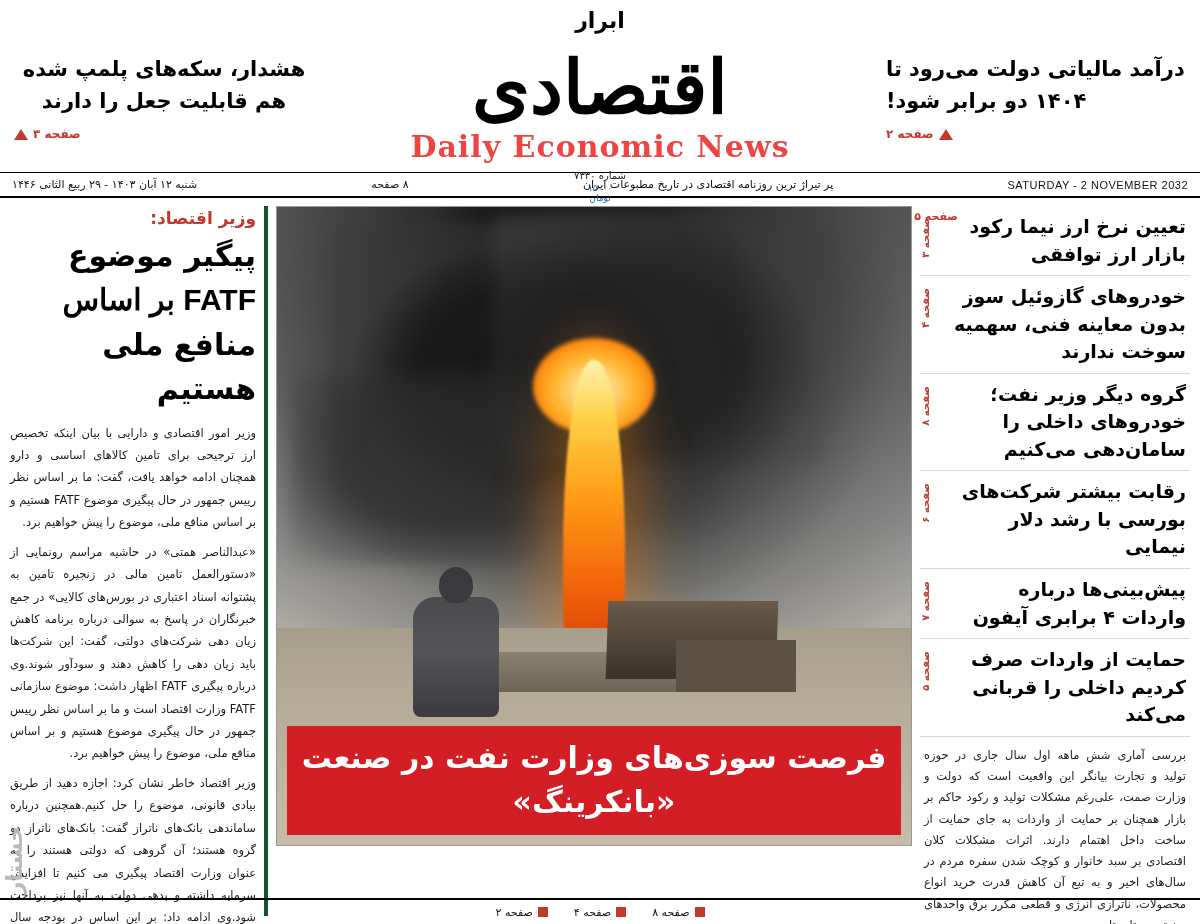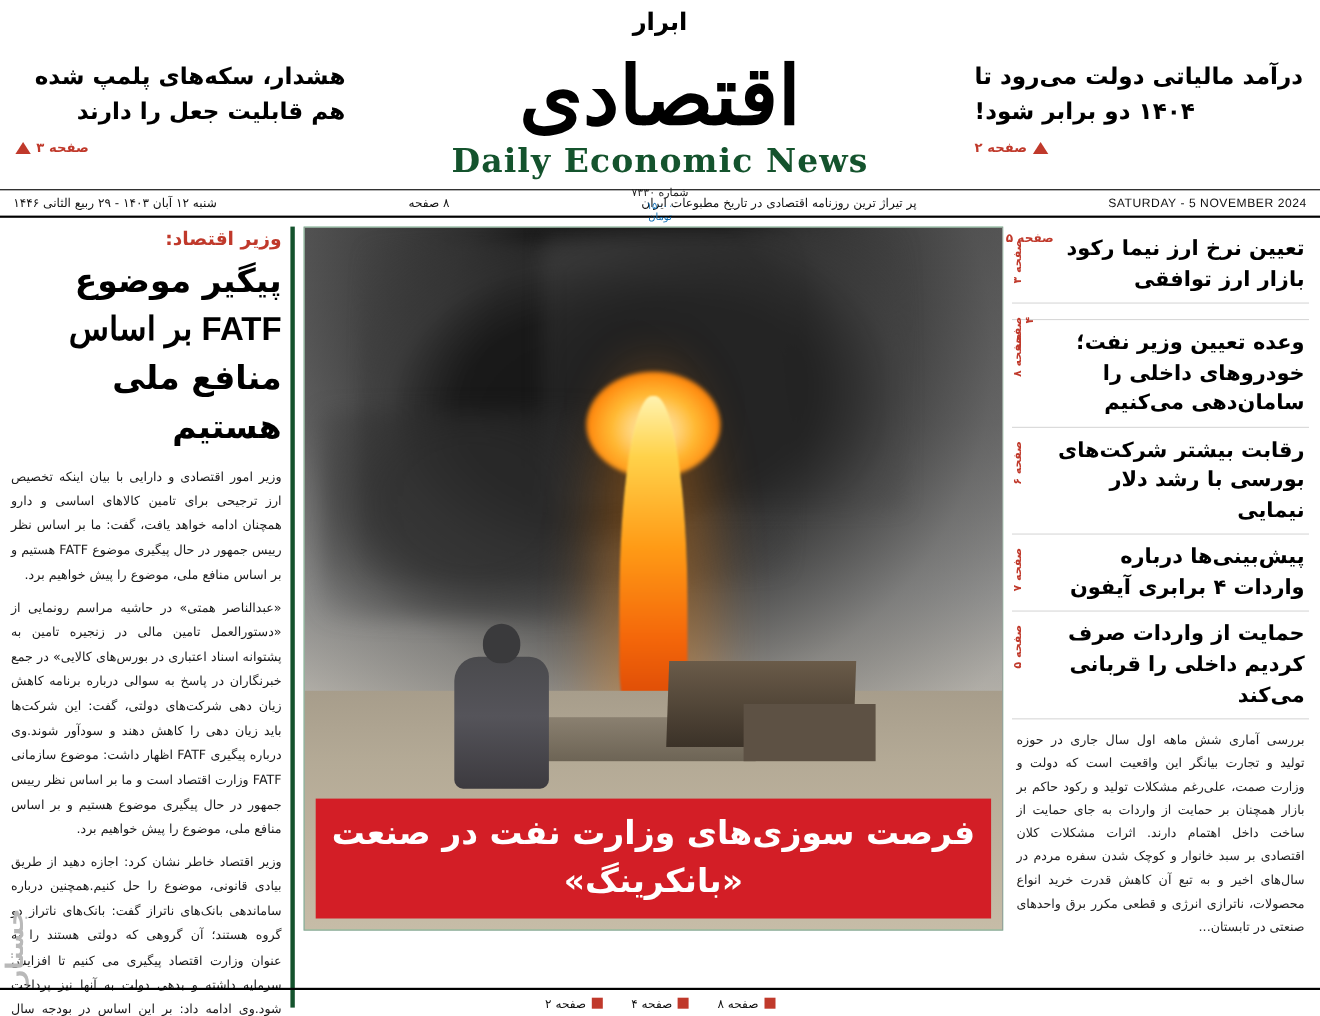--- a/index.html
+++ b/index.html
@@ -19,21 +19,21 @@
     position:relative;
     height:172px;
     padding:6px 14px 0 14px;
     display:flex;
     flex-direction:row-reverse;
     align-items:flex-start;
     justify-content:space-between;
   }
   .mast-side {
     width:300px;
-    text-align:right;
+    text-align:center;
     direction:rtl;
     padding-top:48px;
   }
   .mast-side.left { text-align:left; direction:rtl; }
   .mast-side .headline {
     font-size:21px;
     font-weight:bold;
     line-height:1.5;
     color:#000;
     letter-spacing:0px;
@@ -71,21 +71,21 @@
     font-weight:bold;
     margin-bottom:-12px;
     color:#000;
   }
   .logo-en {
     font-family:"DejaVu Serif", serif;
     font-size:30px;
     font-weight:bold;
     letter-spacing:1px;
     margin-top:2px;
-    color:#14532d;
+    color:#ef4444;
   }
   .issue-line { font-size:10px; margin-top:6px; color:#222; }
   .price-badge {
     margin:2px auto 12px auto;
     width:60px;
     text-align:center;
     font-size:9px;
     color:#0f6fb5;
     line-height:1.2;
   }
@@ -160,21 +160,21 @@
   }
   .teaser-body {
     font-size:11.5px;
     line-height:1.85;
     text-align:justify;
     color:#222;
     padding:8px 4px 0 4px;
   }
 
   
-  .photo-wrap { position:relative; width:100%; height:640px; border:1px solid #999; overflow:hidden; background:#86efac; }
+  .photo-wrap { position:relative; width:100%; height:640px; border:1px solid #999; overflow:hidden; background:#14532d; }
   .sky {
     position:absolute; inset:0;
     background:
       radial-gradient(circle at 48% 18%, rgba(20,20,20,0.95) 0 22%, rgba(40,40,40,0.85) 30%, rgba(90,90,90,0.45) 52%, rgba(150,150,150,0.25) 70%, rgba(200,200,200,0.08) 100%),
       linear-gradient(180deg,#4a4a4a 0%, #6b6b6b 28%, #9a9a98 52%, #b9b5ac 66%, #b2ac9e 74%, #a79f8f 100%);
   }
   .smoke1 { position:absolute; left:8%; top:2%; width:62%; height:48%; background:radial-gradient(ellipse at 50% 50%, rgba(25,25,25,0.95) 0 38%, rgba(60,60,60,0.6) 62%, rgba(90,90,90,0) 100%); filter:blur(6px); }
   .smoke2 { position:absolute; left:34%; top:0%; width:52%; height:40%; background:radial-gradient(ellipse at 40% 60%, rgba(35,35,35,0.9) 0 40%, rgba(70,70,70,0.45) 70%, rgba(120,120,120,0) 100%); filter:blur(8px); }
   .smoke3 { position:absolute; left:2%; top:26%; width:40%; height:30%; background:radial-gradient(ellipse at 55% 45%, rgba(45,45,45,0.75) 0 42%, rgba(110,110,110,0) 100%); filter:blur(9px); }
   .flame {
@@ -310,45 +310,46 @@
     <div class="mast-side left">
       <div class="headline">درآمد مالیاتی دولت می‌رود تا ۱۴۰۴ دو برابر شود!</div>
       <div class="pagetag">
         <span>صفحه ۲</span>
         <span class="tri"></span>
       </div>
     </div>
   </div>
 
   <div class="infobar">
-    <div class="seg en">SATURDAY - 5 NOVEMBER 2024</div>
+    <div class="seg en">SATURDAY - 2 NOVEMBER 2032</div>
     <div class="seg">پر تیراژ ترین روزنامه اقتصادی در تاریخ مطبوعات ایران</div>
     <div class="seg">۸ صفحه</div>
     <div class="seg">شنبه ۱۲ آبان ۱۴۰۳ - ۲۹ ربیع الثانی ۱۴۴۶</div>
   </div>
 
   <div class="content">
 
     <div class="col-left">
 
       <div class="teaser">
         <div class="t-title">تعیین نرخ ارز نیما رکود بازار ارز توافقی</div>
         <div class="t-page">
           <span>صفحه ۳</span>
         </div>
       </div>
 
       <div class="teaser">
+        <div class="t-title">خودروهای گازوئیل سوز بدون معاینه فنی، سهمیه سوخت ندارند</div>
         <div class="t-page">
           <span>صفحه ۴</span>
         </div>
       </div>
 
       <div class="teaser">
-        <div class="t-title">وعده تعیین وزیر نفت؛ خودروهای داخلی را سامان‌دهی می‌کنیم</div>
+        <div class="t-title">گروه دیگر وزیر نفت؛ خودروهای داخلی را سامان‌دهی می‌کنیم</div>
         <div class="t-page">
           <span>صفحه ۸</span>
         </div>
       </div>
 
       <div class="teaser">
         <div class="t-title">رقابت بیشتر شرکت‌های بورسی با رشد دلار نیمایی</div>
         <div class="t-page">
           <span>صفحه ۶</span>
         </div>

